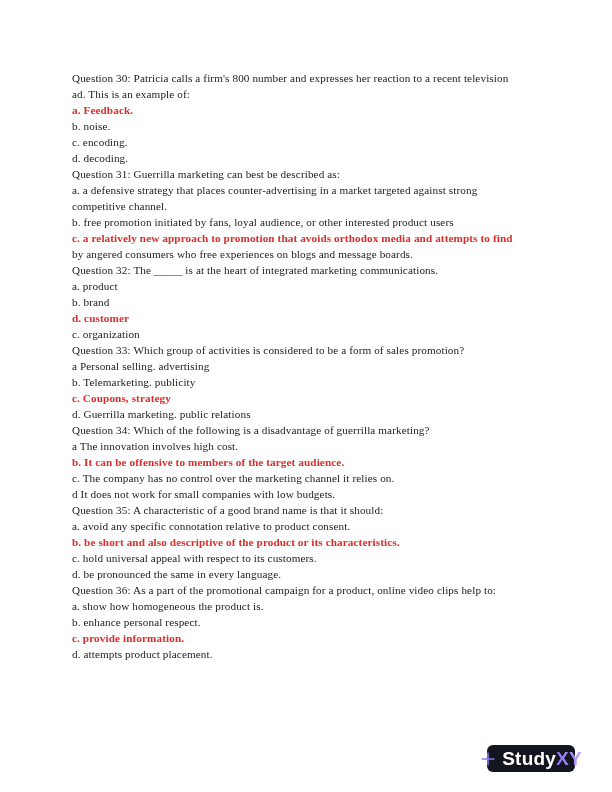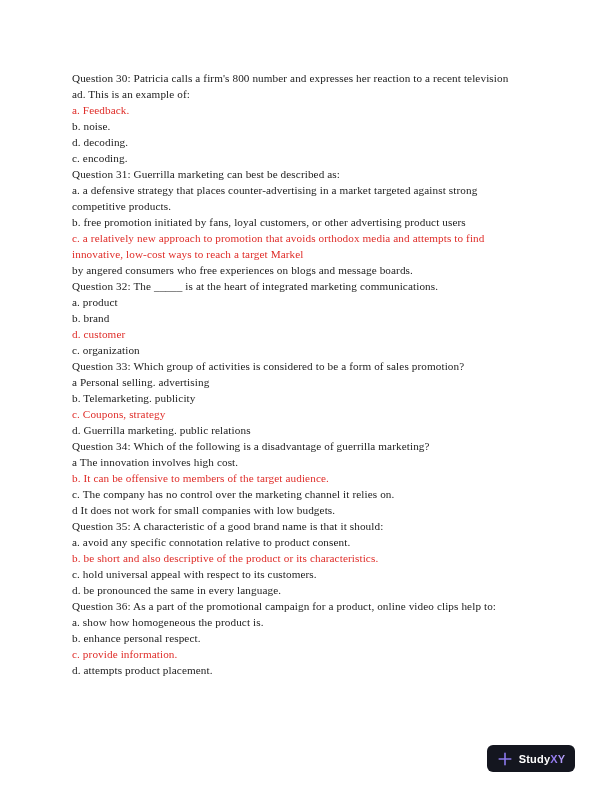--- a/index.html
+++ b/index.html
@@ -24,41 +24,42 @@
   .line {
     font-size: 11.2px;
     line-height: 16px;
     height: 16px;
     white-space: nowrap;
     color: var(--text-color, #1b1b1b);
     letter-spacing: 0.1px;
   }
   .line.red {
     color: var(--red-color, #df2c28);
+    font-weight: bold;
   }
   .logo-badge {
     position: absolute;
     left: 487px;
     top: 745px;
     width: 88px;
     height: 27px;
     background: var(--logo-bg, #14161f);
     border-radius: 6px;
     display: flex;
     align-items: center;
     justify-content: center;
     gap: 6px;
     font-family: "Liberation Sans", "DejaVu Sans", sans-serif;
   }
   .plus-wrap { display: flex; align-items: center; }
   .plus-wrap svg { display: block; }
   .brand {
     color: var(--logo-text, #ffffff);
     font-weight: 700;
-    font-size: 11px;
+    font-size: 19px;
     letter-spacing: 0.2px;
     white-space: nowrap;
   }
   .brand .xy {
     color: var(--logo-accent, #9c82f7);
   }
   @supports (-webkit-background-clip: text) {
     .brand .xy {
       background: linear-gradient(90deg, #8a6ff0, #bda7fb);
       -webkit-background-clip: text;
@@ -70,28 +71,27 @@
 </head>
 <body>
 
 <div class="page">
 
   <div class="content" id="doc-lines">
       <div class="line">Question 30: Patricia calls a firm's 800 number and expresses her reaction to a recent television</div>
       <div class="line">ad. This is an example of:</div>
       <div class="line red">a. Feedback.</div>
       <div class="line">b. noise.</div>
+      <div class="line">c. encoding.</div>
       <div class="line">d. decoding.</div>
-      <div class="line">c. encoding.</div>
       <div class="line">Question 31: Guerrilla marketing can best be described as:</div>
       <div class="line">a. a defensive strategy that places counter-advertising in a market targeted against strong</div>
-      <div class="line">competitive products.</div>
-      <div class="line">b. free promotion initiated by fans, loyal customers, or other advertising product users</div>
+      <div class="line">competitive channel.</div>
+      <div class="line">b. free promotion initiated by fans, loyal audience, or other interested product users</div>
       <div class="line red">c. a relatively new approach to promotion that avoids orthodox media and attempts to find</div>
-      <div class="line red">innovative, low-cost ways to reach a target Markel</div>
       <div class="line">by angered consumers who free experiences on blogs and message boards.</div>
       <div class="line">Question 32: The _____ is at the heart of integrated marketing communications.</div>
       <div class="line">a. product</div>
       <div class="line">b. brand</div>
       <div class="line red">d. customer</div>
       <div class="line">c. organization</div>
       <div class="line">Question 33: Which group of activities is considered to be a form of sales promotion?</div>
       <div class="line">a Personal selling. advertising</div>
       <div class="line">b. Telemarketing. publicity</div>
       <div class="line red">c. Coupons, strategy</div>

